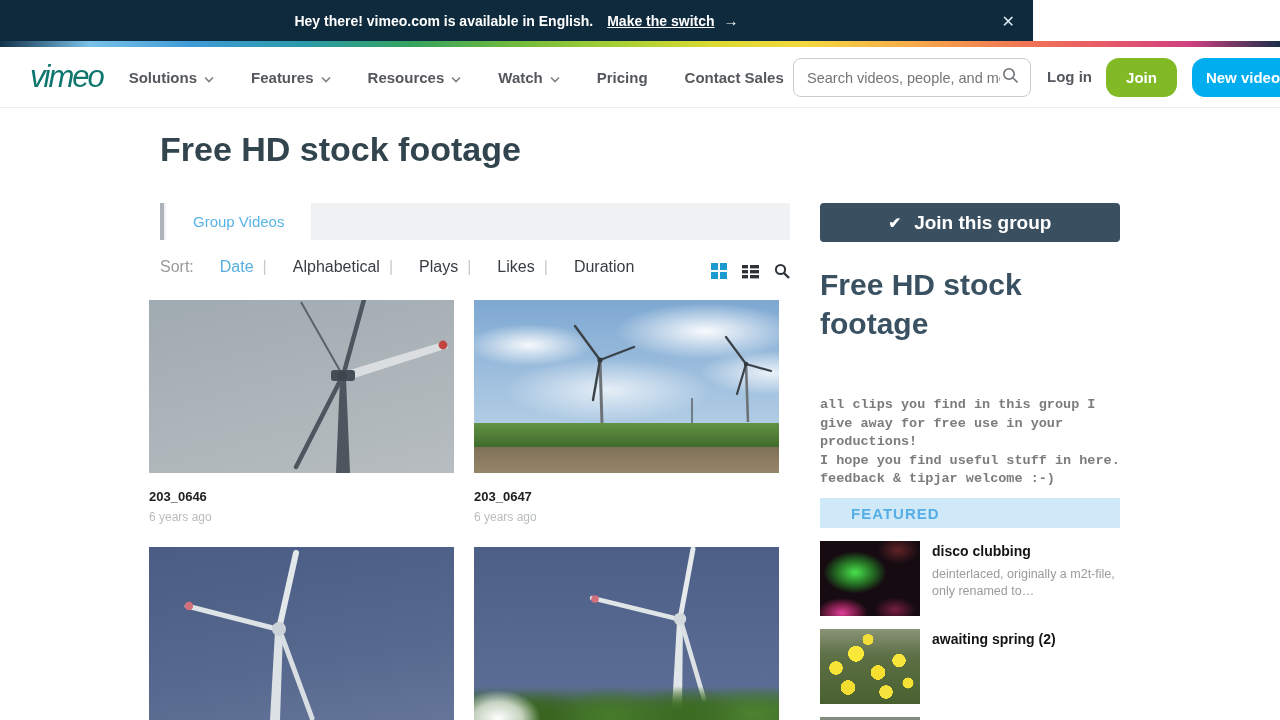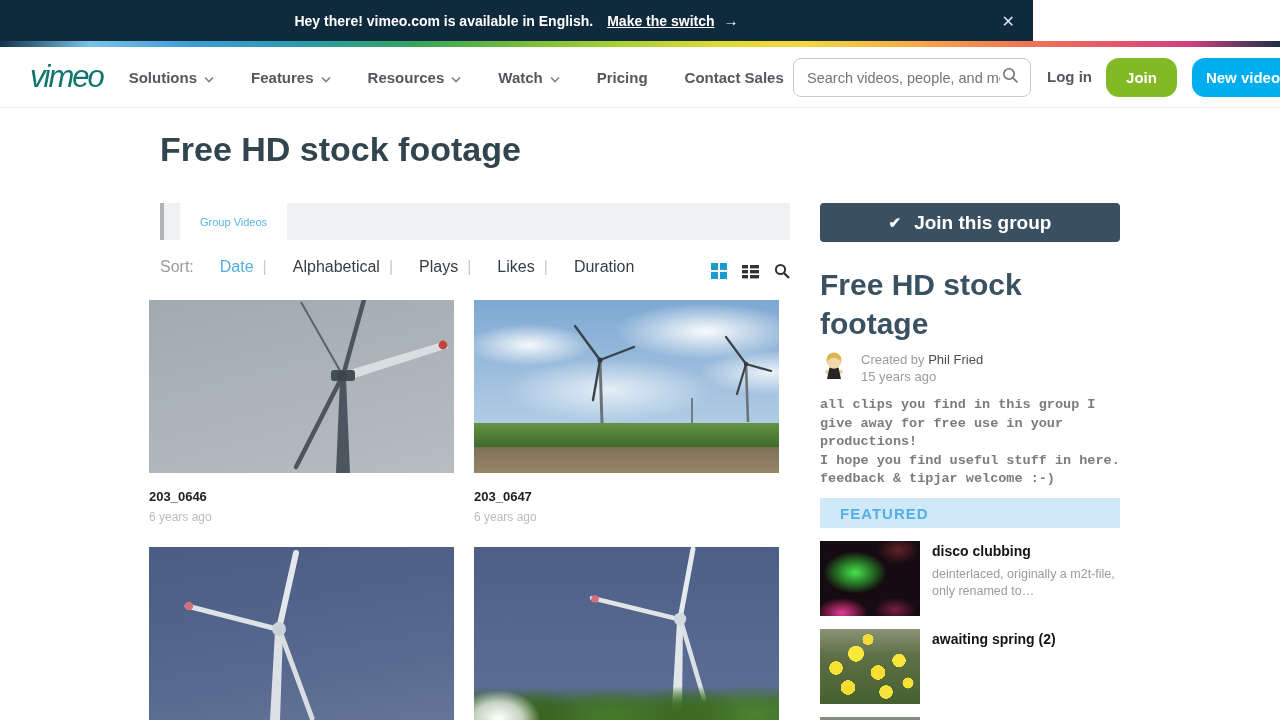--- a/index.html
+++ b/index.html
@@ -62,22 +62,22 @@
   .page-title {
     position:absolute; left:160px; top:130px; margin:0;
     font-size:34px; font-weight:bold; color:#32454e;
   }
   .tabbar {
     position:absolute; left:160px; top:203px; width:630px; height:37px;
     background:#eff1f3; display:flex;
   }
   .tabbar .edge { width:4px; height:100%; background:#adb3b8; }
   .tab-active {
-    background:#fff; padding:0 20px; margin-left:16px; display:flex; align-items:center;
-    color:#58b3e8; font-size:11px; cursor:pointer;
+    background:#fff; padding:0 27px; margin-left:2px; display:flex; align-items:center;
+    color:#58b3e8; font-size:15px; cursor:pointer;
   }
   .sortrow {
     position:absolute; left:160px; top:256px; width:630px; height:22px;
     display:flex; align-items:center; gap:9px; font-size:16px; color:#383d42;
   }
   .sort-label { color:#9a9a9a; }
   .sort-opt { cursor:pointer;margin-left:17px; }
   .sort-active { color:#55aede; }
   .sort-sep::before { content:"|"; color:#c9c9c9; }
   .view-icons { margin-left:auto; display:flex; align-items:center; gap:15px; padding-top:8px; }
@@ -130,21 +130,21 @@
     font-size:30px; font-weight:bold; color:#3a5162; line-height:39px; }
   .creator { position:absolute; top:148px; left:0; display:flex; gap:13px; }
   .avatar { width:28px; height:28px; flex:none; cursor:pointer; }
   .creator-text { font-size:13px; color:#9b9b9b; line-height:17px; }
   .creator-name { color:#4c4c4c; cursor:pointer; }
   .desc { position:absolute; top:193px; left:0; width:300px;
     font-size:13.5px; font-weight:bold; color:#7c7c7c; line-height:18.5px;font-family:Liberation Mono, monospace; }
   .featured-hd {
     position:absolute; top:295px; left:0; width:300px; height:30px; background:#cfe9f9;
     color:#55aee6; font-weight:bold; font-size:15px; letter-spacing:1px;
-    display:flex; align-items:center; padding-left:20px;
+    display:flex; align-items:center; padding-left:31px;
   }
   .f-item { position:absolute; left:0; display:flex; gap:12px; cursor:pointer; }
   .f-item-1 { top:338px; }
   .f-item-2 { top:426px; }
   .f-item-3 { top:514px; }
   .f-thumb { width:100px; height:75px; flex:none; }
   .f-thumb-1 {
     background:
       radial-gradient(ellipse 42px 28px at 35% 42%, #49e24c 0%, rgba(45,165,45,.6) 45%, transparent 75%),
       radial-gradient(ellipse 30px 20px at 78% 12%, rgba(205,70,70,.4), transparent 70%),
@@ -345,36 +345,20 @@
 
 <div class="sidebar">
 
   <div class="join-group">
     <span class="check">✔</span>
     <span>Join this group</span>
   </div>
 
   <h2 class="s-title">Free HD stock footage</h2>
 
-  <div class="creator">
-    <span class="avatar">
-      <svg width="28" height="28" viewBox="0 0 28 28">
-        <circle cx="7.5" cy="21" r="2.3" fill="#edd2a6"></circle>
-        <circle cx="20.5" cy="21" r="2.3" fill="#edd2a6"></circle>
-        <path d="M7,28 L9.5,16.5 L18.5,16.5 L21,28 Z" fill="#26262a"></path>
-        <circle cx="14" cy="9" r="7.6" fill="#d9b64e"></circle>
-        <circle cx="14" cy="11.2" r="6.6" fill="#f2d7ac"></circle>
-        <path d="M7,7.5 A7.6,7.6 0 0 1 21,7.5 L19,9 A6.6,6.6 0 0 0 9,9 Z" fill="#d9b64e"></path>
-      </svg>
-    </span>
-    <span class="creator-text">
-      <span>Created by </span><span class="creator-name">Phil Fried</span><br>
-      <span>15 years ago</span>
-    </span>
-  </div>
 
   <div class="desc">
     <div>all clips you find in this group I give away for free use in your productions!</div>
     <div>I hope you find useful stuff in here. feedback &amp; tipjar welcome :-)</div>
   </div>
 
   <div class="featured-hd">FEATURED</div>
 
   <div class="f-item f-item-1">
     <div class="f-thumb f-thumb-1"></div>

